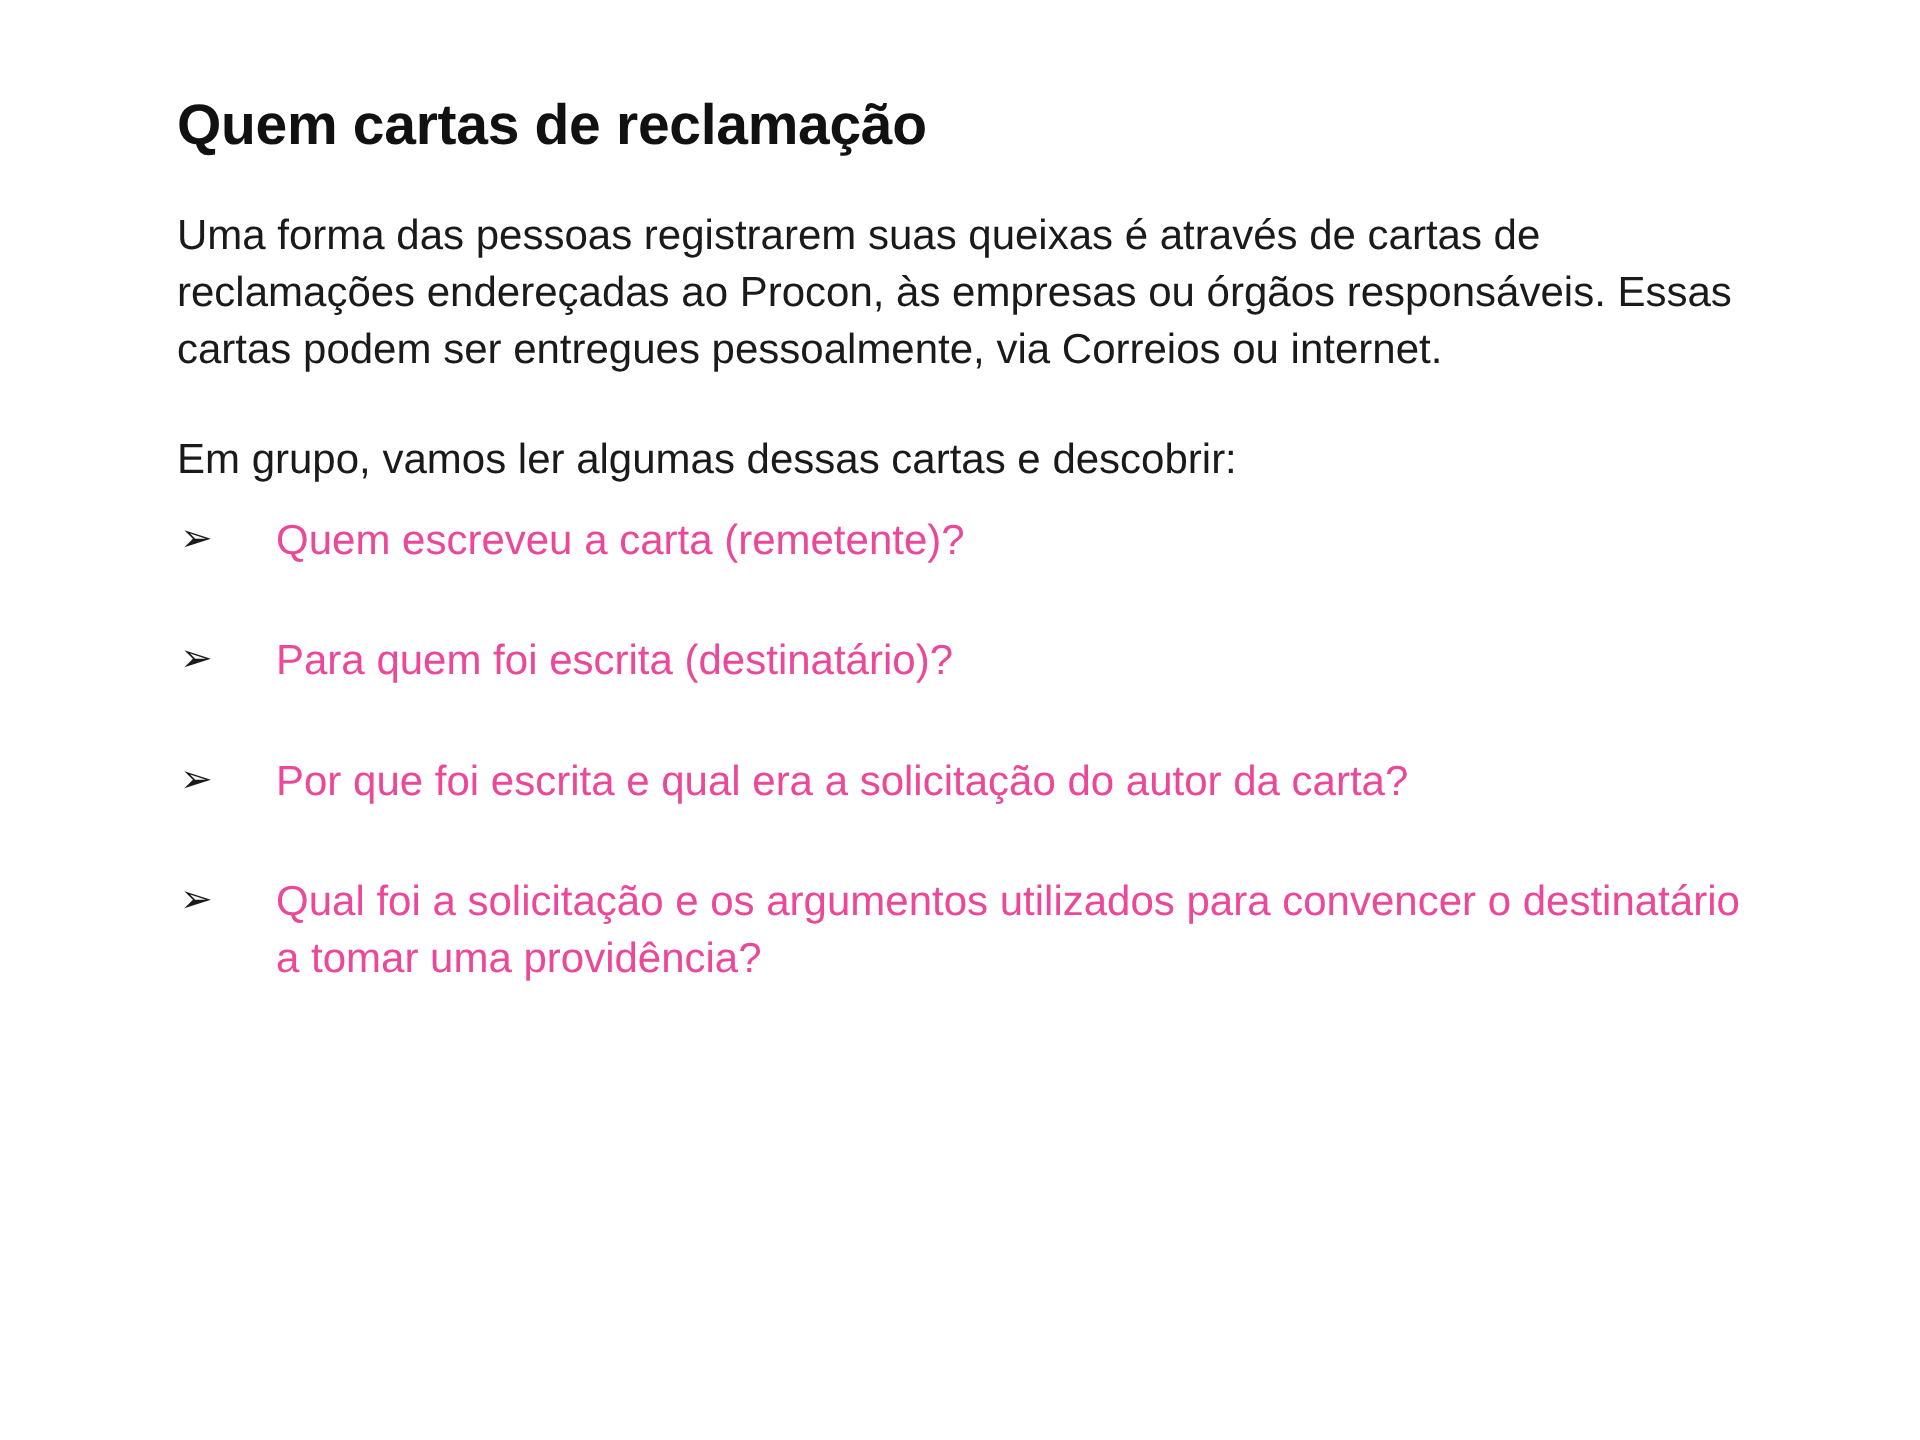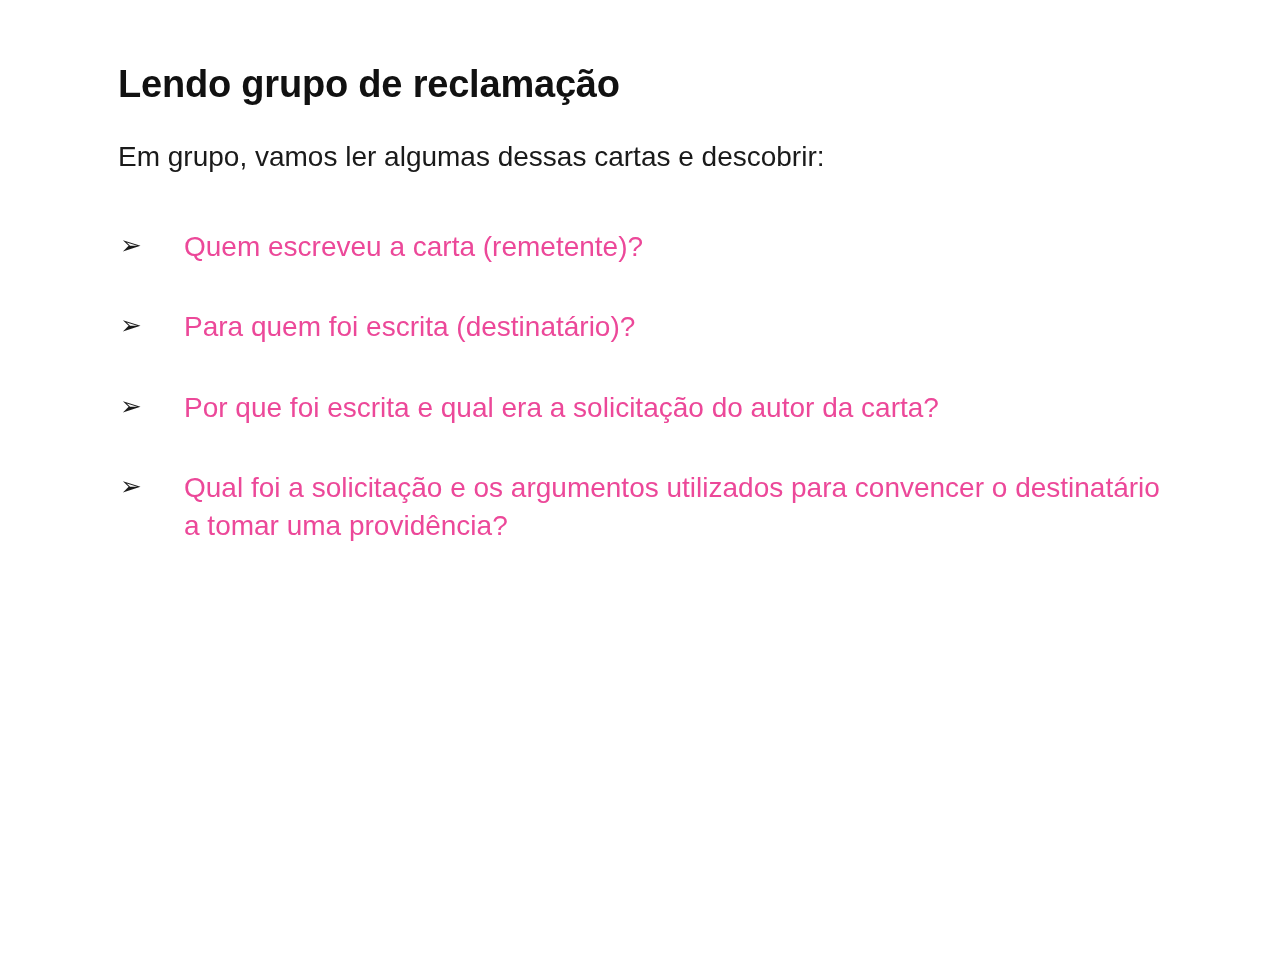--- a/index.html
+++ b/index.html
@@ -33,21 +33,21 @@
     font-size: 28px;
     line-height: 1.37;
     margin: 0 0 0 0;
     color: #1a1a1a;
     max-width: 1055px;
   }
   .paragraph-intro {
     margin-bottom: 34px;
   }
   .paragraph-lead {
-    margin-bottom: 52px;
+    margin-bottom: 16px;
   }
   .bullet-list {
     margin: 0;
     padding: 0;
     list-style: none;
   }
   .bullet-item {
     display: flex;
     align-items: flex-start;
     margin-bottom: 42px;
@@ -70,22 +70,23 @@
     line-height: 1.37;
     color: #ec4899;
     max-width: 990px;
   }
 </style>
 </head>
 <body>
 
 <div class="slide">
 
-  <h1 class="slide-title">Lendo grupo de reclamação</h1>
+  <h1 class="slide-title">Quem cartas de reclamação</h1>
 
+  <p class="paragraph paragraph-intro">Uma forma das pessoas registrarem suas  queixas é através de cartas de reclamações endereçadas ao Procon, às empresas ou órgãos responsáveis. Essas cartas podem ser entregues pessoalmente, via Correios ou internet.</p>
 
   <p class="paragraph paragraph-lead">Em grupo, vamos ler algumas dessas cartas e descobrir:</p>
 
   <ul class="bullet-list">
     <li class="bullet-item">
       <span class="bullet-marker">➢</span>
       <span class="bullet-text">Quem escreveu a carta (remetente)?</span>
     </li>
     <li class="bullet-item">
       <span class="bullet-marker">➢</span>

